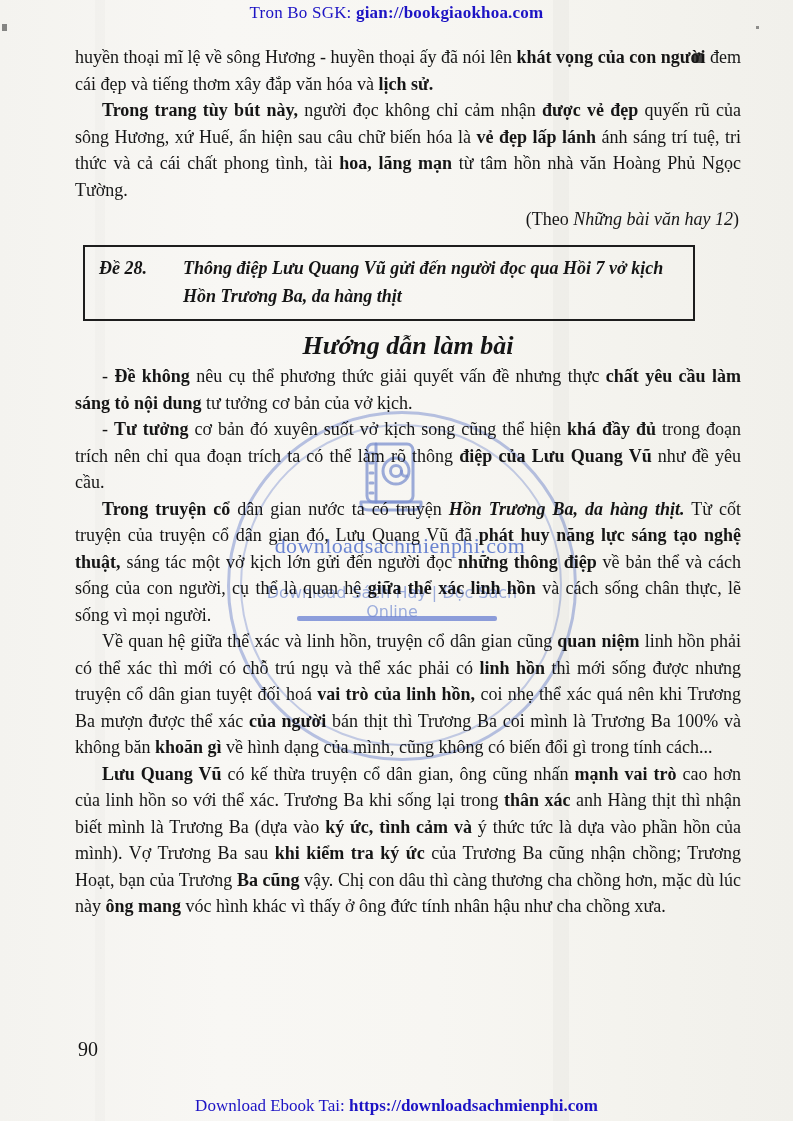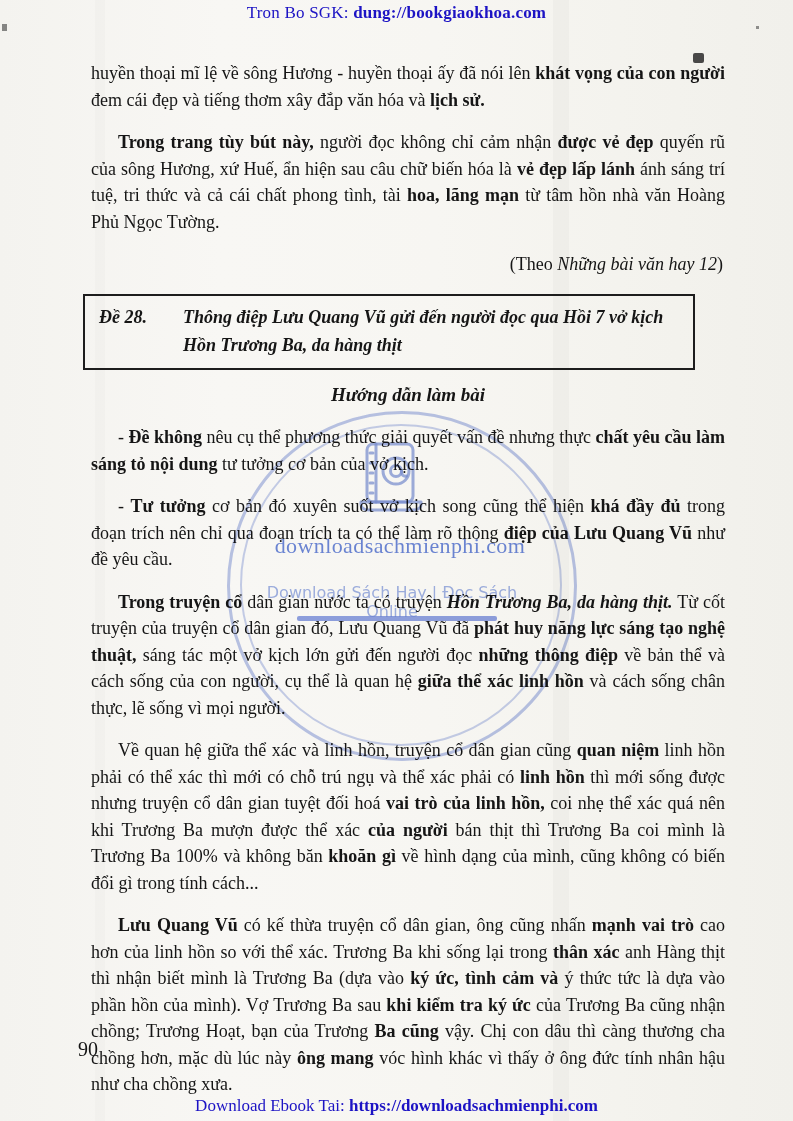--- a/index.html
+++ b/index.html
@@ -7,32 +7,32 @@
     position:relative; width:793px; height:1121px; overflow:hidden;
     background:linear-gradient(90deg,#f4f3ef 0%,#f8f7f4 28%,#f7f6f2 55%,#f4f3ee 78%,#f1f0eb 100%);
     font-family:"Liberation Serif","DejaVu Serif",serif; color:#151515;
   }
   .streak{position:absolute; top:0; height:1121px; pointer-events:none;}
   .header{position:absolute; top:3px; left:0; width:100%; text-align:center;
     font-size:17px; letter-spacing:.2px;}
   .header .url{font-weight:bold;}
   .content{position:absolute; left:75px; top:44px; width:666px;
     font-size:18px; line-height:26.5px; text-align:justify;}
-  .content p{margin:16px;}
+  .content p{margin:0;}
   .b{font-weight:bold;}
   .i{font-style:italic;}
   .ind{text-indent:27px;}
   .mt2{margin-top:2px;} .mt4{margin-top:4px;} .mt6{margin-top:6px;}
   .mt8{margin-top:8px;} .mt10{margin-top:10px;}
   .attr{text-align:right; margin-top:3px !important; padding-right:2px;}
   .debox{border:2px solid #1d1d1d; margin:12px 46px 12px 8px; padding:7px 2px 9px 14px;
     display:flex; gap:16px; line-height:28px;}
   .delabel{font-weight:bold; font-style:italic; white-space:nowrap;}
   .debody{font-style:italic; font-weight:bold; text-align:left; flex:1;margin-left:20px;}
-  .heading{text-align:center; font-weight:bold; font-style:italic; font-size:19px; margin:8px 0 4px 0 !important;}
+  .heading{text-align:center; font-weight:bold; font-style:italic; font-size:26px; margin:8px 0 4px 0 !important;}
   
   .watermark{position:absolute; inset:0; pointer-events:none; mix-blend-mode:multiply;}
   .ring{position:absolute; border-radius:50%;}
   .ring.outer{left:227px; top:411px; width:344px; height:344px; border:3px solid rgba(124,146,216,.52);}
   .ring.inner{left:240px; top:424px; width:318px; height:318px; border:2px solid rgba(124,146,216,.42);}
   .wm-book{position:absolute; left:356px; top:441px;}
   .wm-title{position:absolute; left:270px; top:533px; width:260px; text-align:center;
     font-size:22px; letter-spacing:.4px; color:rgba(58,95,208,.74);
     font-family:"Liberation Serif",serif;}
   .wm-sub{position:absolute; left:258px; top:583px; width:268px; text-align:center;
@@ -51,21 +51,21 @@
 
 <div class="page">
 
   <div class="streak" style="left:553px;width:16px;background:rgba(60,60,60,.03);"></div>
   <div class="streak" style="left:95px;width:10px;background:rgba(60,60,60,.02);"></div>
   <div class="speck" style="left:693px;top:53px;width:11px;height:10px;opacity:.85;border-radius:2px;"></div>
   <div class="speck" style="left:2px;top:24px;width:5px;height:7px;opacity:.55;"></div>
   <div class="speck" style="left:756px;top:26px;width:3px;height:3px;opacity:.5;"></div>
 
   <div class="header" style="color: rgb(28, 19, 196);">
-    <span>Tron Bo SGK: </span><span class="url">dung://bookgiaokhoa.com</span>
+    <span>Tron Bo SGK: </span><span class="url">gian://bookgiaokhoa.com</span>
   </div>
 
   <div class="content">
     <p class="mt2"><span>huyền thoại mĩ lệ về sông Hương - huyền thoại ấy đã nói lên </span><span class="b">khát vọng của con người</span><span> đem cái đẹp và tiếng thơm xây đắp văn hóa và </span><span class="b">lịch sử.</span></p>
     <p class="ind mt6"><span class="b">Trong trang tùy bút này,</span><span> người đọc không chỉ cảm nhận </span><span class="b">được vẻ đẹp</span><span> quyến rũ của sông Hương, xứ Huế, ẩn hiện sau câu chữ biến hóa là </span><span class="b">vẻ đẹp lấp lánh</span><span> ánh sáng trí tuệ, tri thức và cả cái chất phong tình, tài </span><span class="b">hoa, lãng mạn</span><span> từ tâm hồn nhà văn Hoàng Phủ Ngọc Tường.</span></p>
     <p class="attr"><span>(Theo </span><span class="i">Những bài văn hay 12</span><span>)</span></p>
 
     <div class="debox">
       <span class="delabel">Đề 28.</span>
       <span class="debody"><span class="b i">Thông điệp Lưu Quang Vũ gửi đến người đọc qua Hồi 7 vở kịch </span><span class="b i">Hồn Trương Ba, da hàng thịt</span></span>

